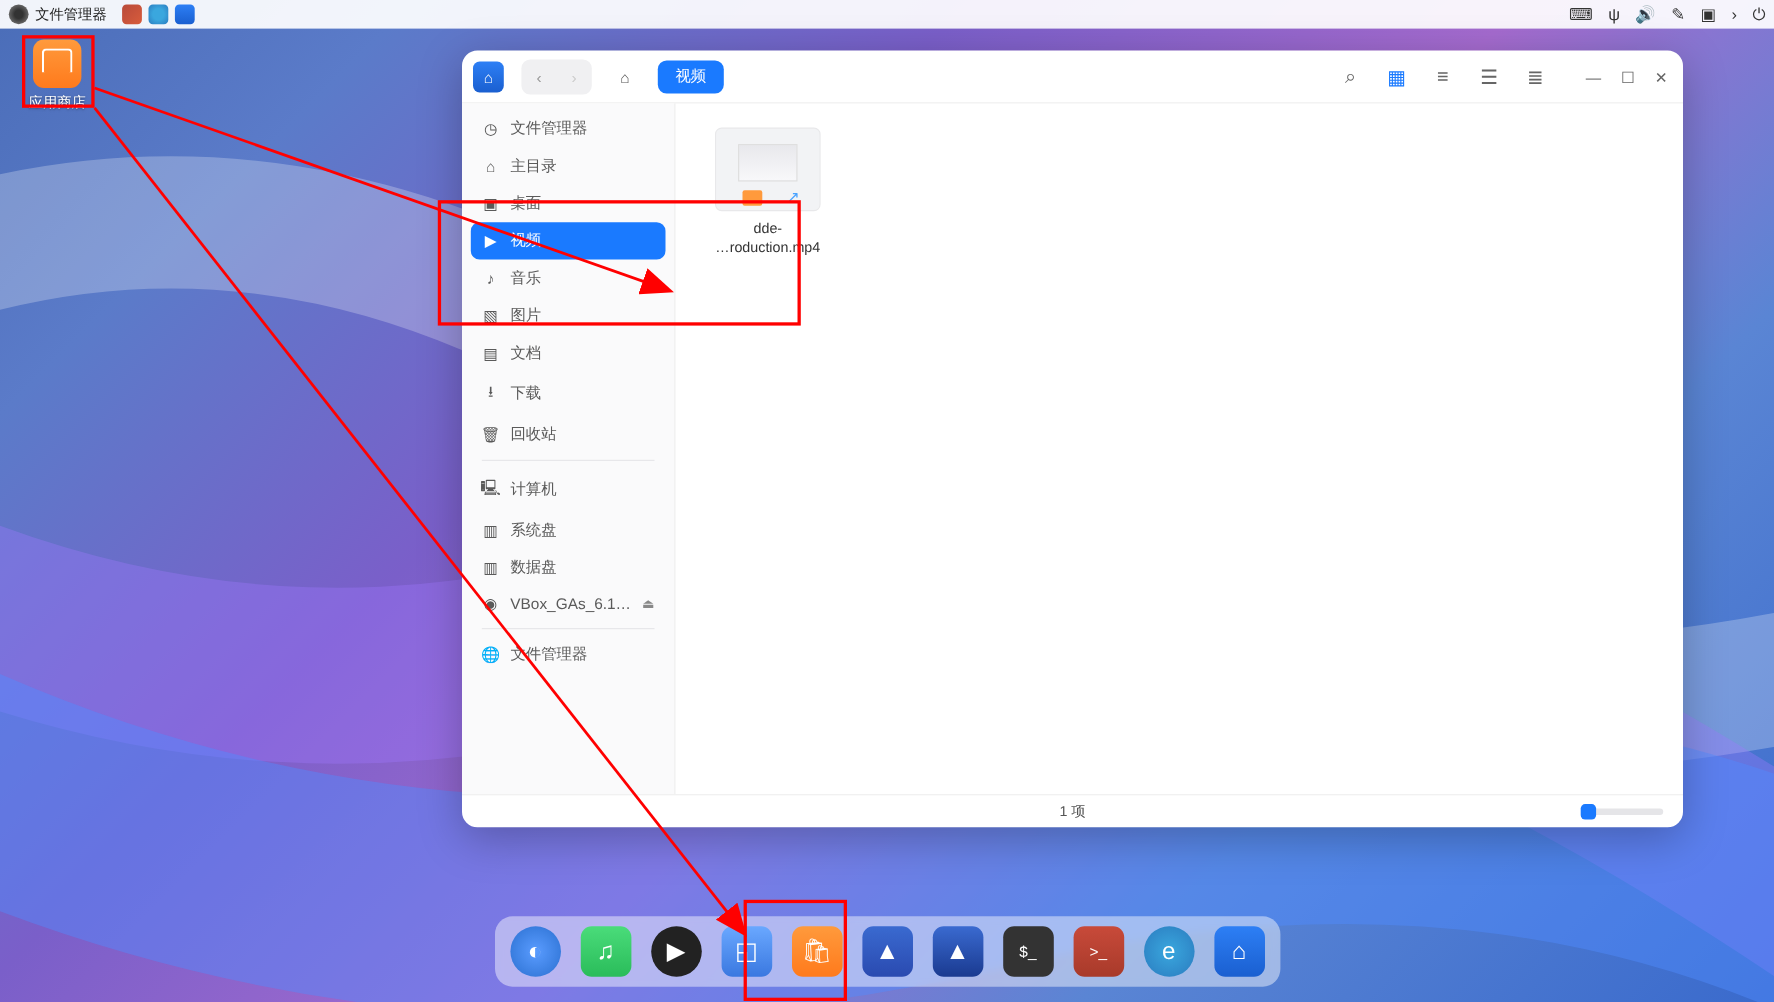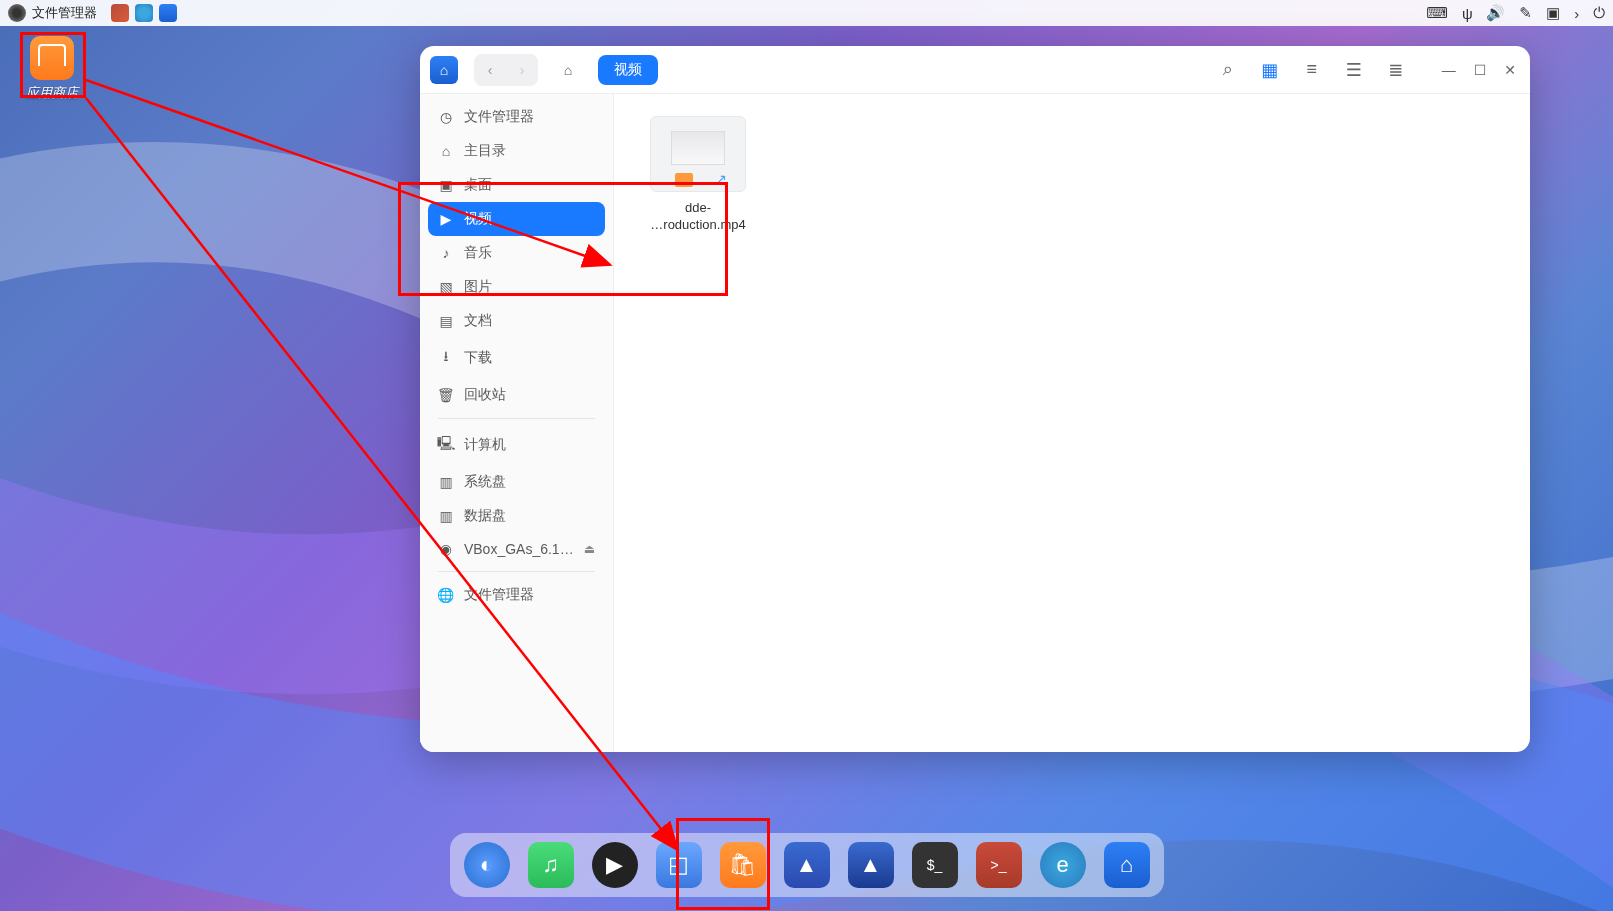--- a/index.html
+++ b/index.html
@@ -49,21 +49,20 @@
 
 
 .desktop-icon {
   position: absolute;
   top: 36px; left: 24px;
   width: 56px;
   text-align: center;
   color: #fff;
   font-size: 13px;
   text-shadow: 0 1px 2px rgba(0,0,0,0.5);
-  font-style: italic;
 }
 .desktop-icon .icon {
   width: 44px; height: 44px;
   margin: 0 auto 4px;
   background: linear-gradient(#ff9a3c,#ff7a1c);
   border-radius: 10px;
   position: relative;
 }
 .desktop-icon .icon::after {
   content: "";
@@ -404,20 +403,28 @@
           <div class="badge-folder"></div>
           <div class="badge-share">↗</div>
         </div>
         <div class="file-name">
           <span>dde-</span><br>
           <span>…roduction.mp4</span>
         </div>
       </div>
     </div>
   </div>
+  <div class="statusbar">
+    <span>1 项</span>
+    <div class="zoom-slider">
+      <div class="track">
+          <div class="thumb"></div>
+        </div>
+    </div>
+  </div>
 </div>
 
 <div class="dock">
   <div class="dock-item di-launcher">◐</div>
   <div class="dock-item di-music">♫</div>
   <div class="dock-item di-video">▶</div>
   <div class="dock-item di-screenshot">◱</div>
   <div class="dock-item di-store">🛍</div>
   <div class="dock-item di-mail">▲</div>
   <div class="dock-item di-mail2">▲</div>

